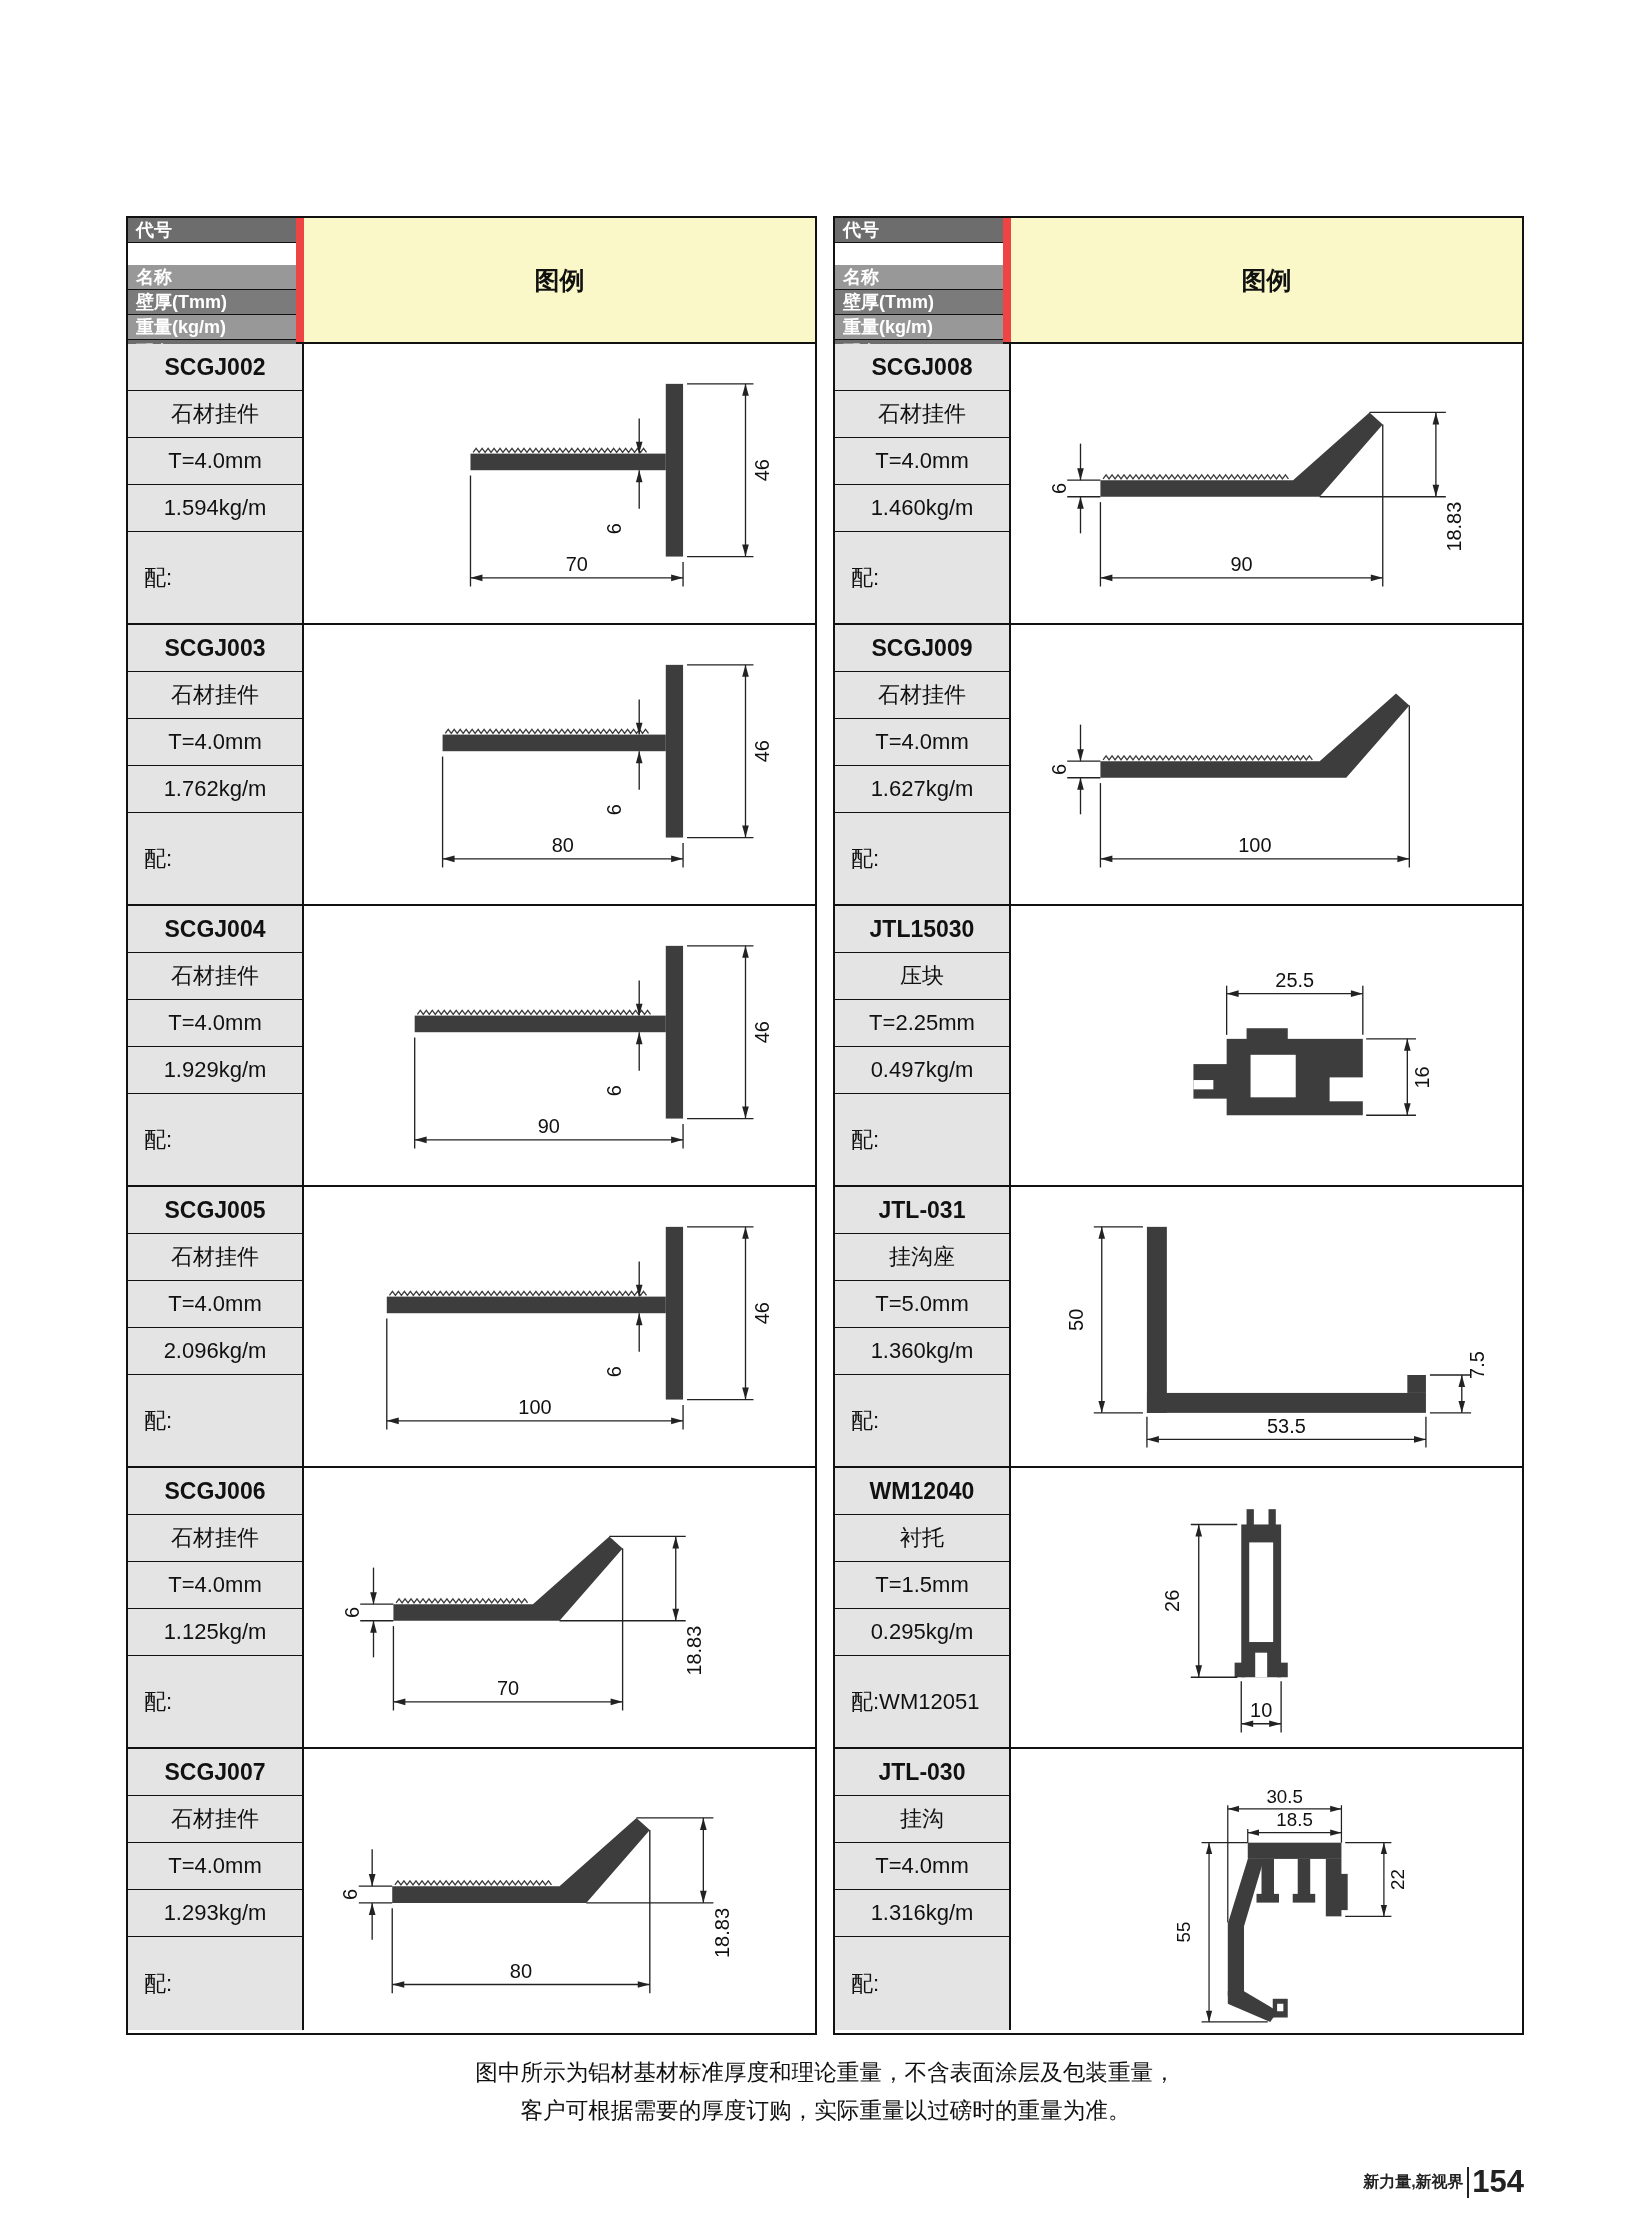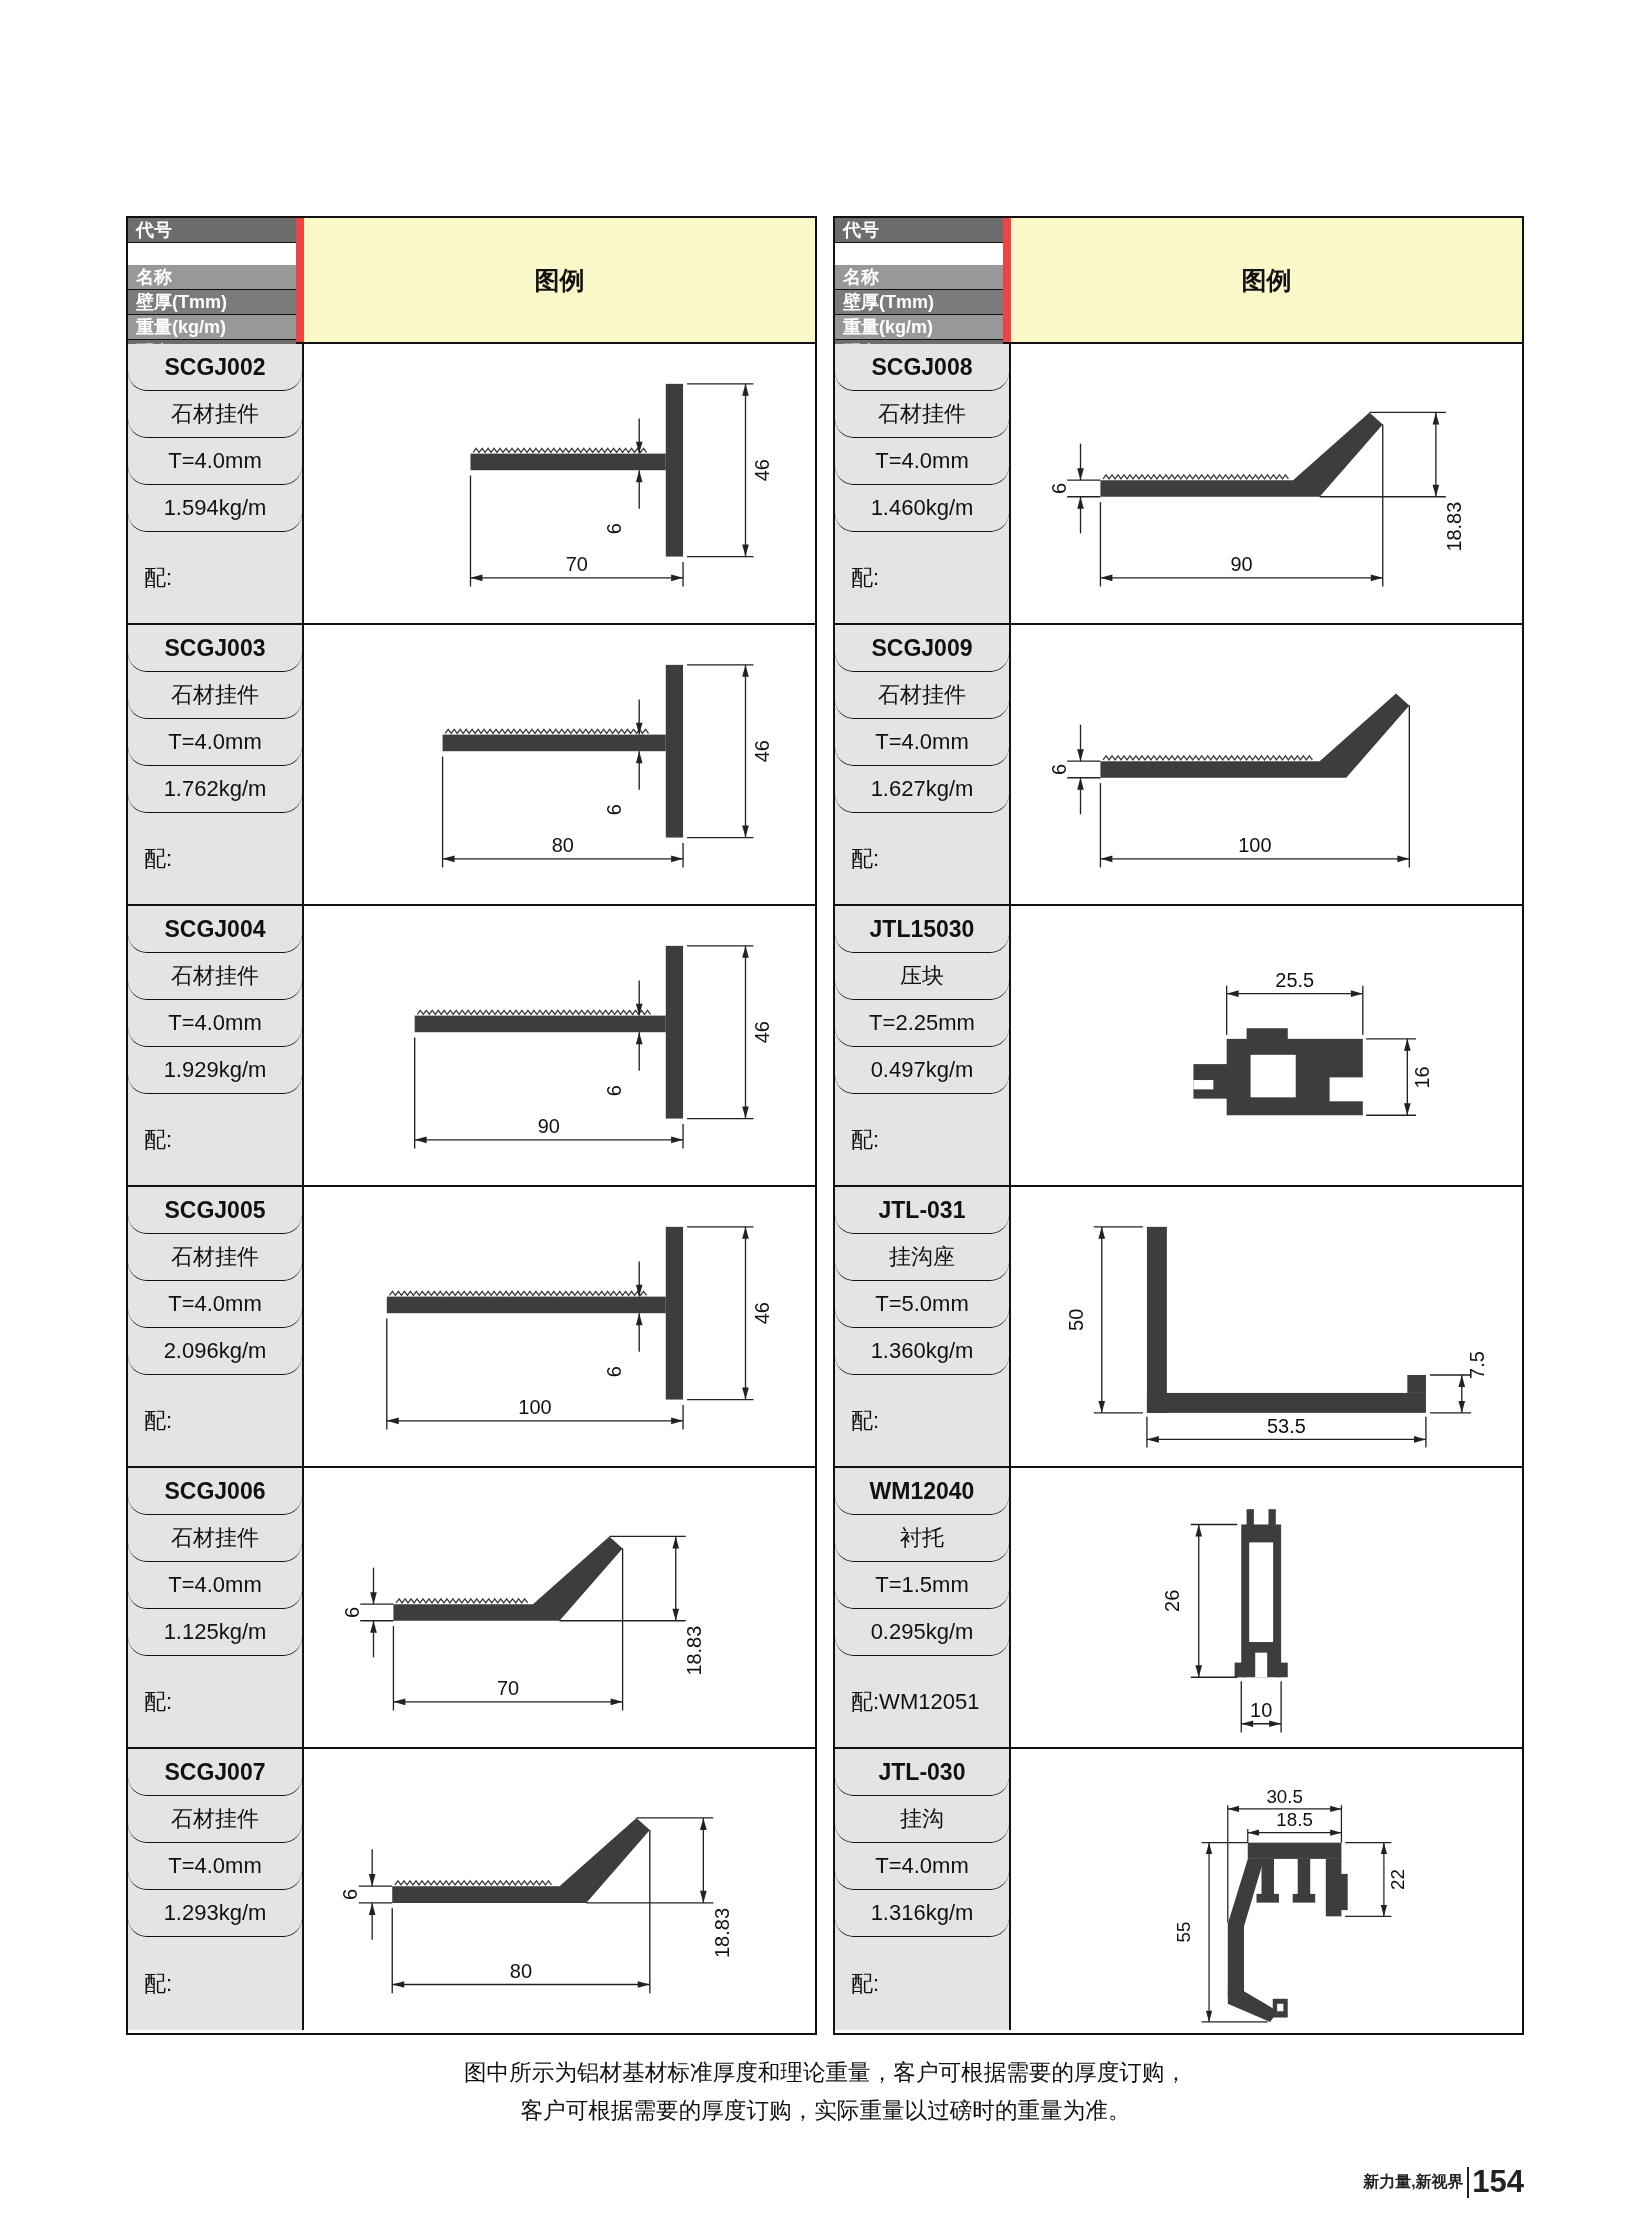--- a/index.html
+++ b/index.html
@@ -34,21 +34,20 @@
   .entry { display:flex; height:281px; border-bottom:2px solid #111; }
   .entry:last-child { border-bottom:none; }
   .labels {
     width:176px; display:flex; flex-direction:column;
     border-right:2px solid #111; background:var(--label-bg);
   }
   .cell {
     height:47px; border-bottom:1.7px solid #111;
     display:flex; align-items:center; justify-content:center;
     font-size:22px;
-    border-radius:19px;
   }
   .cell.code { font-weight:bold; font-size:23px; }
   .cell.match { flex:1; border-bottom:none; justify-content:flex-start; padding-left:16px; }
   .drawing { flex:1; background:#fff; position:relative; }
   .drawing svg { position:absolute; inset:0; width:100%; height:100%; }
   .drawing text { font-family:"Liberation Sans","DejaVu Sans",sans-serif; font-size:30px; fill:#111; text-anchor:middle; }
   .note { position:absolute; left:0; top:2054px; width:100%; text-align:center; font-size:22.6px; line-height:1.68; color:#111; }
   .pagefoot { position:absolute; right:127px; top:2164px; display:flex; align-items:center; gap:3px; }
   .brand { font-size:16px; font-weight:bold; color:#222; }
   .foot-divider { width:2.7px; height:31px; background:#222; }
@@ -488,21 +487,21 @@
             <polygon points="268,150 273,168 263,168" fill="#222"></polygon>
             <polygon points="268,437 263,419 273,419" fill="#222"></polygon>
             <text x="238" y="293" transform="rotate(-90 238 293)">55</text>
           </svg>
         </div>
     </div>
   </div>
 </div>
 
 <div class="note">
-  <div>图中所示为铝材基材标准厚度和理论重量，客户可根据需要的厚度订购，</div>
+  <div>图中所示为铝材基材标准厚度和理论重量，不含表面涂层及包装重量，</div>
   <div>客户可根据需要的厚度订购，实际重量以过磅时的重量为准。</div>
 </div>
 
 <div class="pagefoot">
   <span class="brand">新力量,新视界</span>
   <span class="foot-divider"></span>
   <span class="pagenum">154</span>
 </div>
 
 

